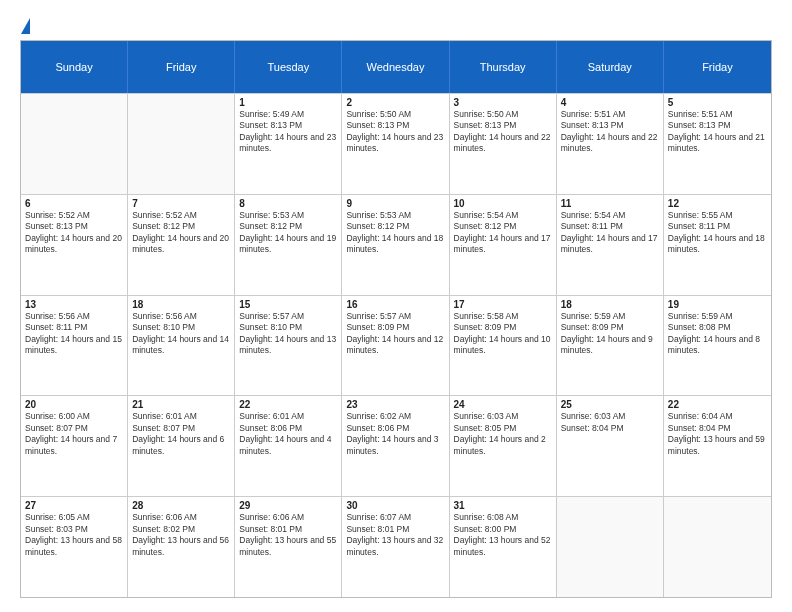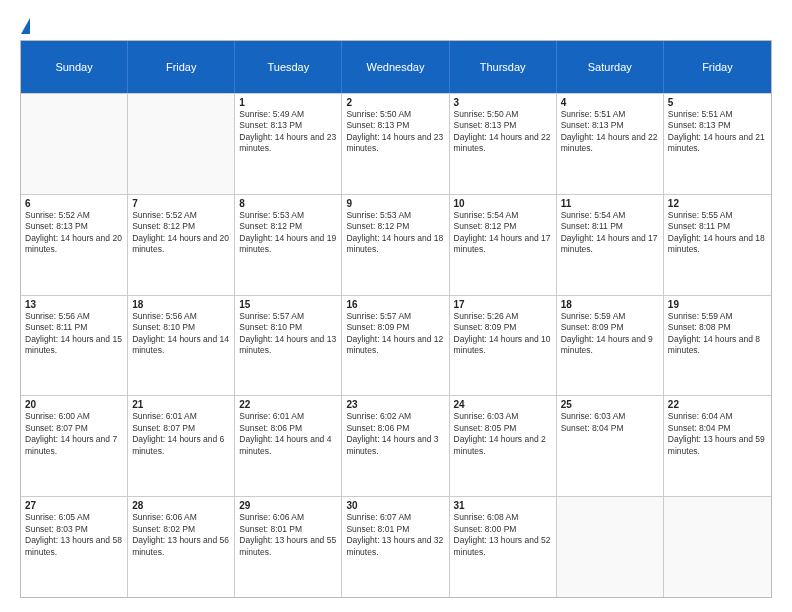--- a/index.html
+++ b/index.html
@@ -221,21 +221,21 @@
             <div class="cell-line">Daylight: 14 hours and 13 minutes.</div>
           </div>
           <div class="cal-cell">
             <div class="day-num">16</div>
             <div class="cell-line">Sunrise: 5:57 AM</div>
             <div class="cell-line">Sunset: 8:09 PM</div>
             <div class="cell-line">Daylight: 14 hours and 12 minutes.</div>
           </div>
           <div class="cal-cell">
             <div class="day-num">17</div>
-            <div class="cell-line">Sunrise: 5:26 AM</div>
+            <div class="cell-line">Sunrise: 5:58 AM</div>
             <div class="cell-line">Sunset: 8:09 PM</div>
             <div class="cell-line">Daylight: 14 hours and 10 minutes.</div>
           </div>
           <div class="cal-cell">
             <div class="day-num">18</div>
             <div class="cell-line">Sunrise: 5:59 AM</div>
             <div class="cell-line">Sunset: 8:09 PM</div>
             <div class="cell-line">Daylight: 14 hours and 9 minutes.</div>
           </div>
           <div class="cal-cell">

